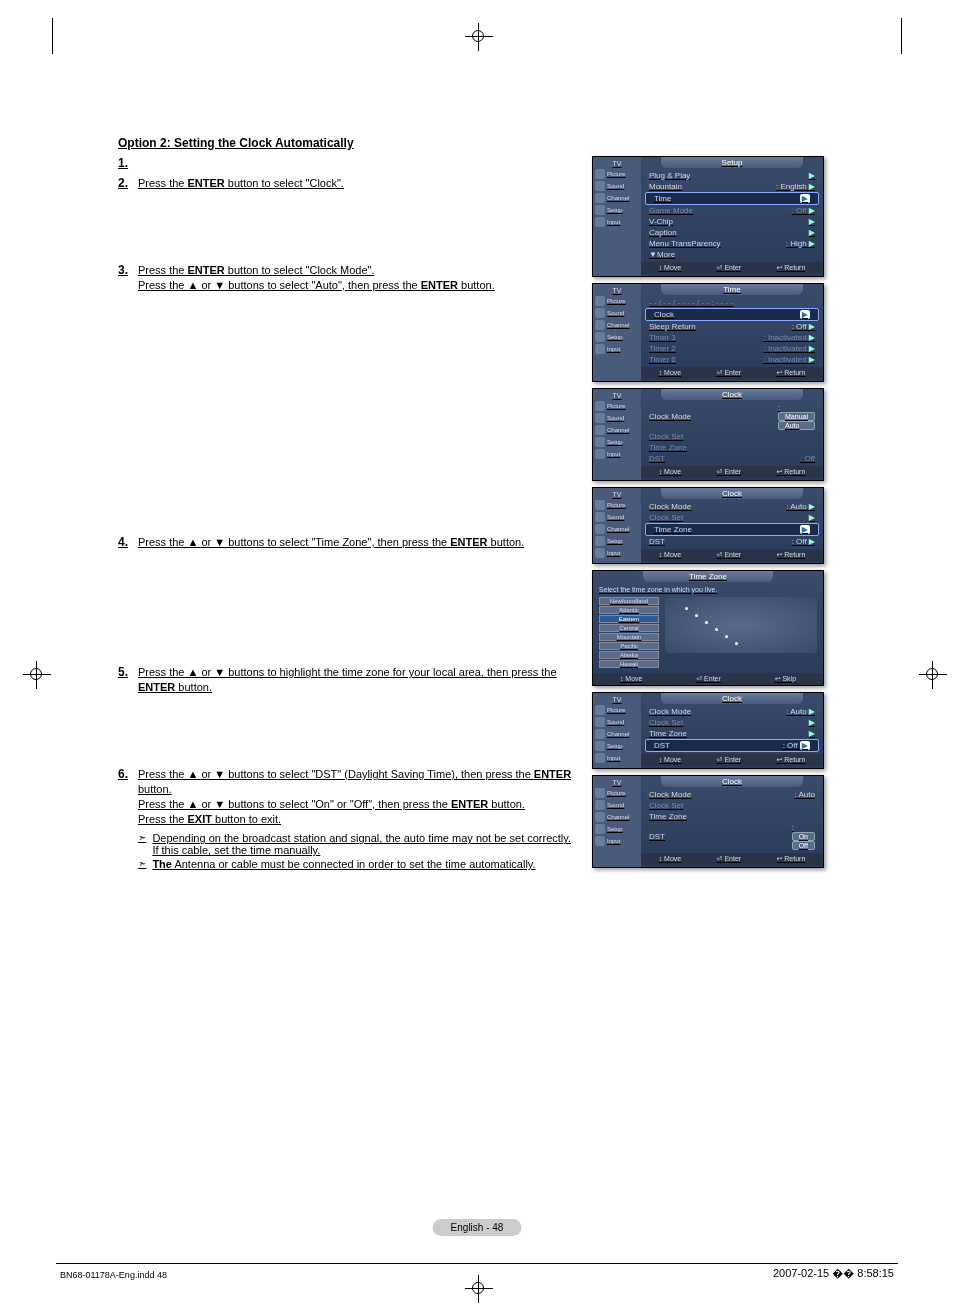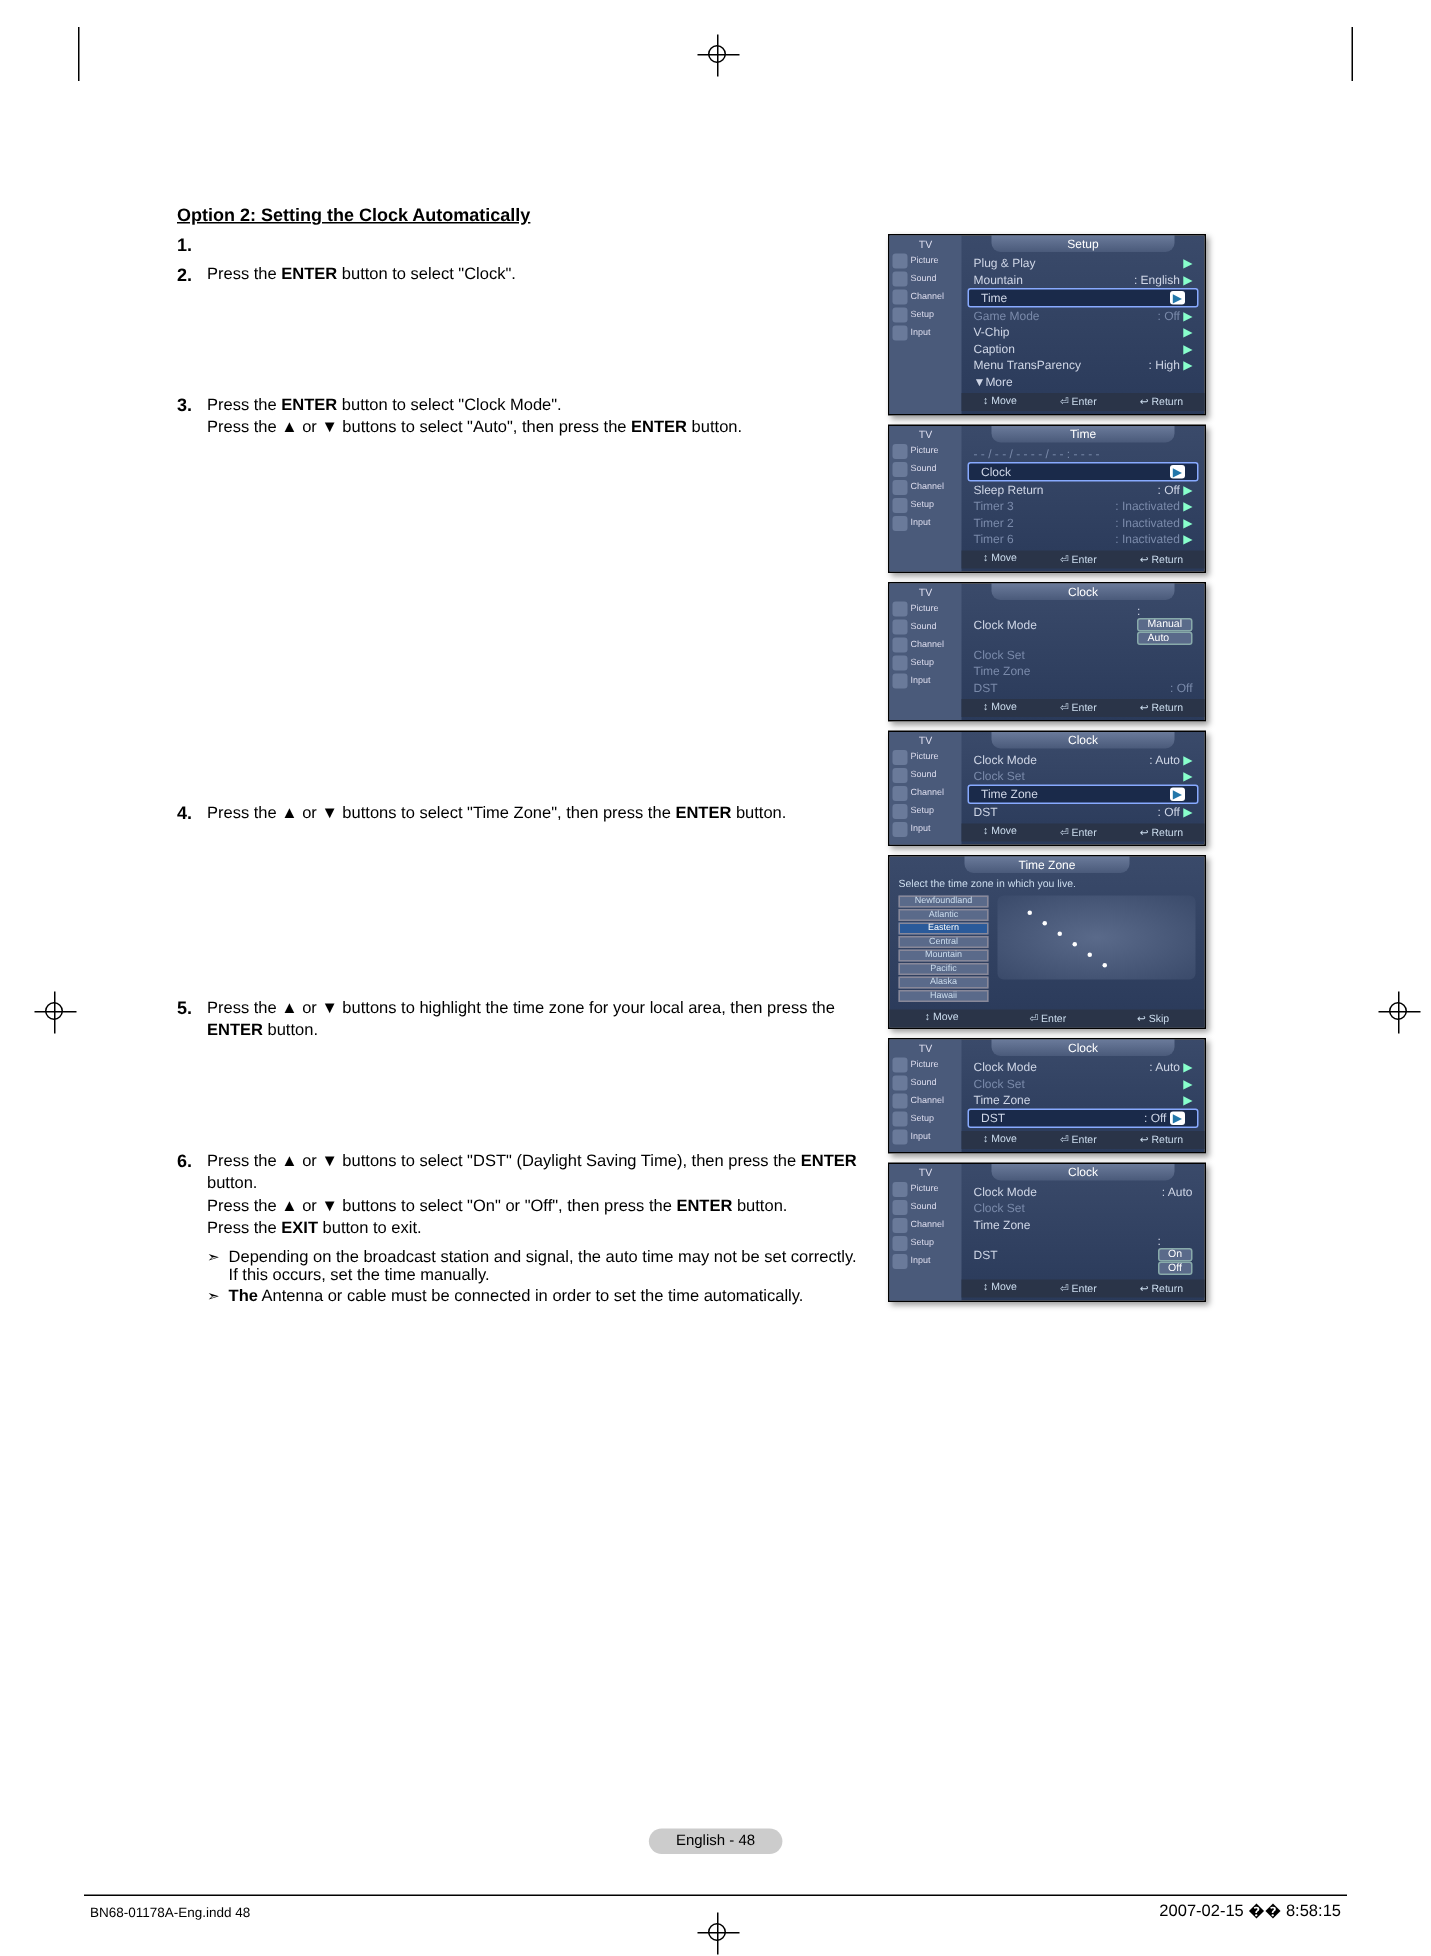--- a/index.html
+++ b/index.html
@@ -24,25 +24,26 @@
   .crop-mark-bottom { position: absolute; bottom: 10px; left: 472px; width: 12px; height: 12px; border: 1px solid #000; border-radius: 50%; }
   .crop-mark-bottom::before { content:""; position:absolute; left:5px; top:-8px; width:1px; height:28px; background:#000;}
   .crop-mark-bottom::after { content:""; position:absolute; top:5px; left:-8px; height:1px; width:28px; background:#000;}
   .crop-line-tl { position:absolute; top:18px; left:52px; width:1px; height:36px; background:#000;}
   .crop-line-tr { position:absolute; top:18px; right:52px; width:1px; height:36px; background:#000;}
   .page {
     position: absolute;
     top: 136px;
     left: 118px;
     width: 720px;
+    text-decoration: underline;
   }
   .section-title { font-weight: bold; text-decoration: underline; font-size: 12px; margin-bottom: 6px; }
   .columns { display: flex; gap: 14px; }
   .left-col { width: 460px; }
-  .right-col { width: 212px; }
+  .right-col { width: 232px; }
   ol.steps { list-style: none; }
   ol.steps > li { display: flex; margin-bottom: 6px; }
   .num { font-weight: bold; font-size: 12px; width: 20px; flex-shrink:0; }
   .txt { font-size: 11px; line-height: 1.35; }
   .txt b { font-weight: bold; }
   .note-row { display:flex; gap:6px; margin-top:2px;}
   .tail { font-size:10px;}
   .spacer-sm { height: 66px; }
   .spacer-md { height: 236px; }
   .spacer-lg { height: 110px; }
@@ -160,21 +161,21 @@
             <div class="txt">Press the ▲ or ▼ buttons to highlight the time zone for your local area, then press the <b>ENTER</b> button.</div>
           </li>
           <div class="spacer-sm"></div>
           <li>
             <div class="num">6.</div>
             <div class="txt">Press the ▲ or ▼ buttons to select "DST" (Daylight Saving Time), then press the <b>ENTER</b> button.<br>Press the ▲ or ▼ buttons to select "On" or "Off", then press the <b>ENTER</b> button.<br>Press the <b>EXIT</b> button to exit.</div>
           </li>
           <li style="display: block; padding-left: 20px;">
             <div class="note-row">
               <span class="tail">➣</span>
-              <span>Depending on the broadcast station and signal, the auto time may not be set correctly. If this occurs, set the time manually.</span>
+              <span>Depending on the broadcast station and signal, the auto time may not be set correctly. If this cable, set the time manually.</span>
             </div>
             <div class="note-row">
               <span class="tail">➣</span>
               <span><b>The</b> Antenna or cable must be connected in order to set the time automatically.</span>
             </div>
           </li>
         </ol>
     </div>
     <div class="right-col" id="osd-col">
         <div class="osd">

